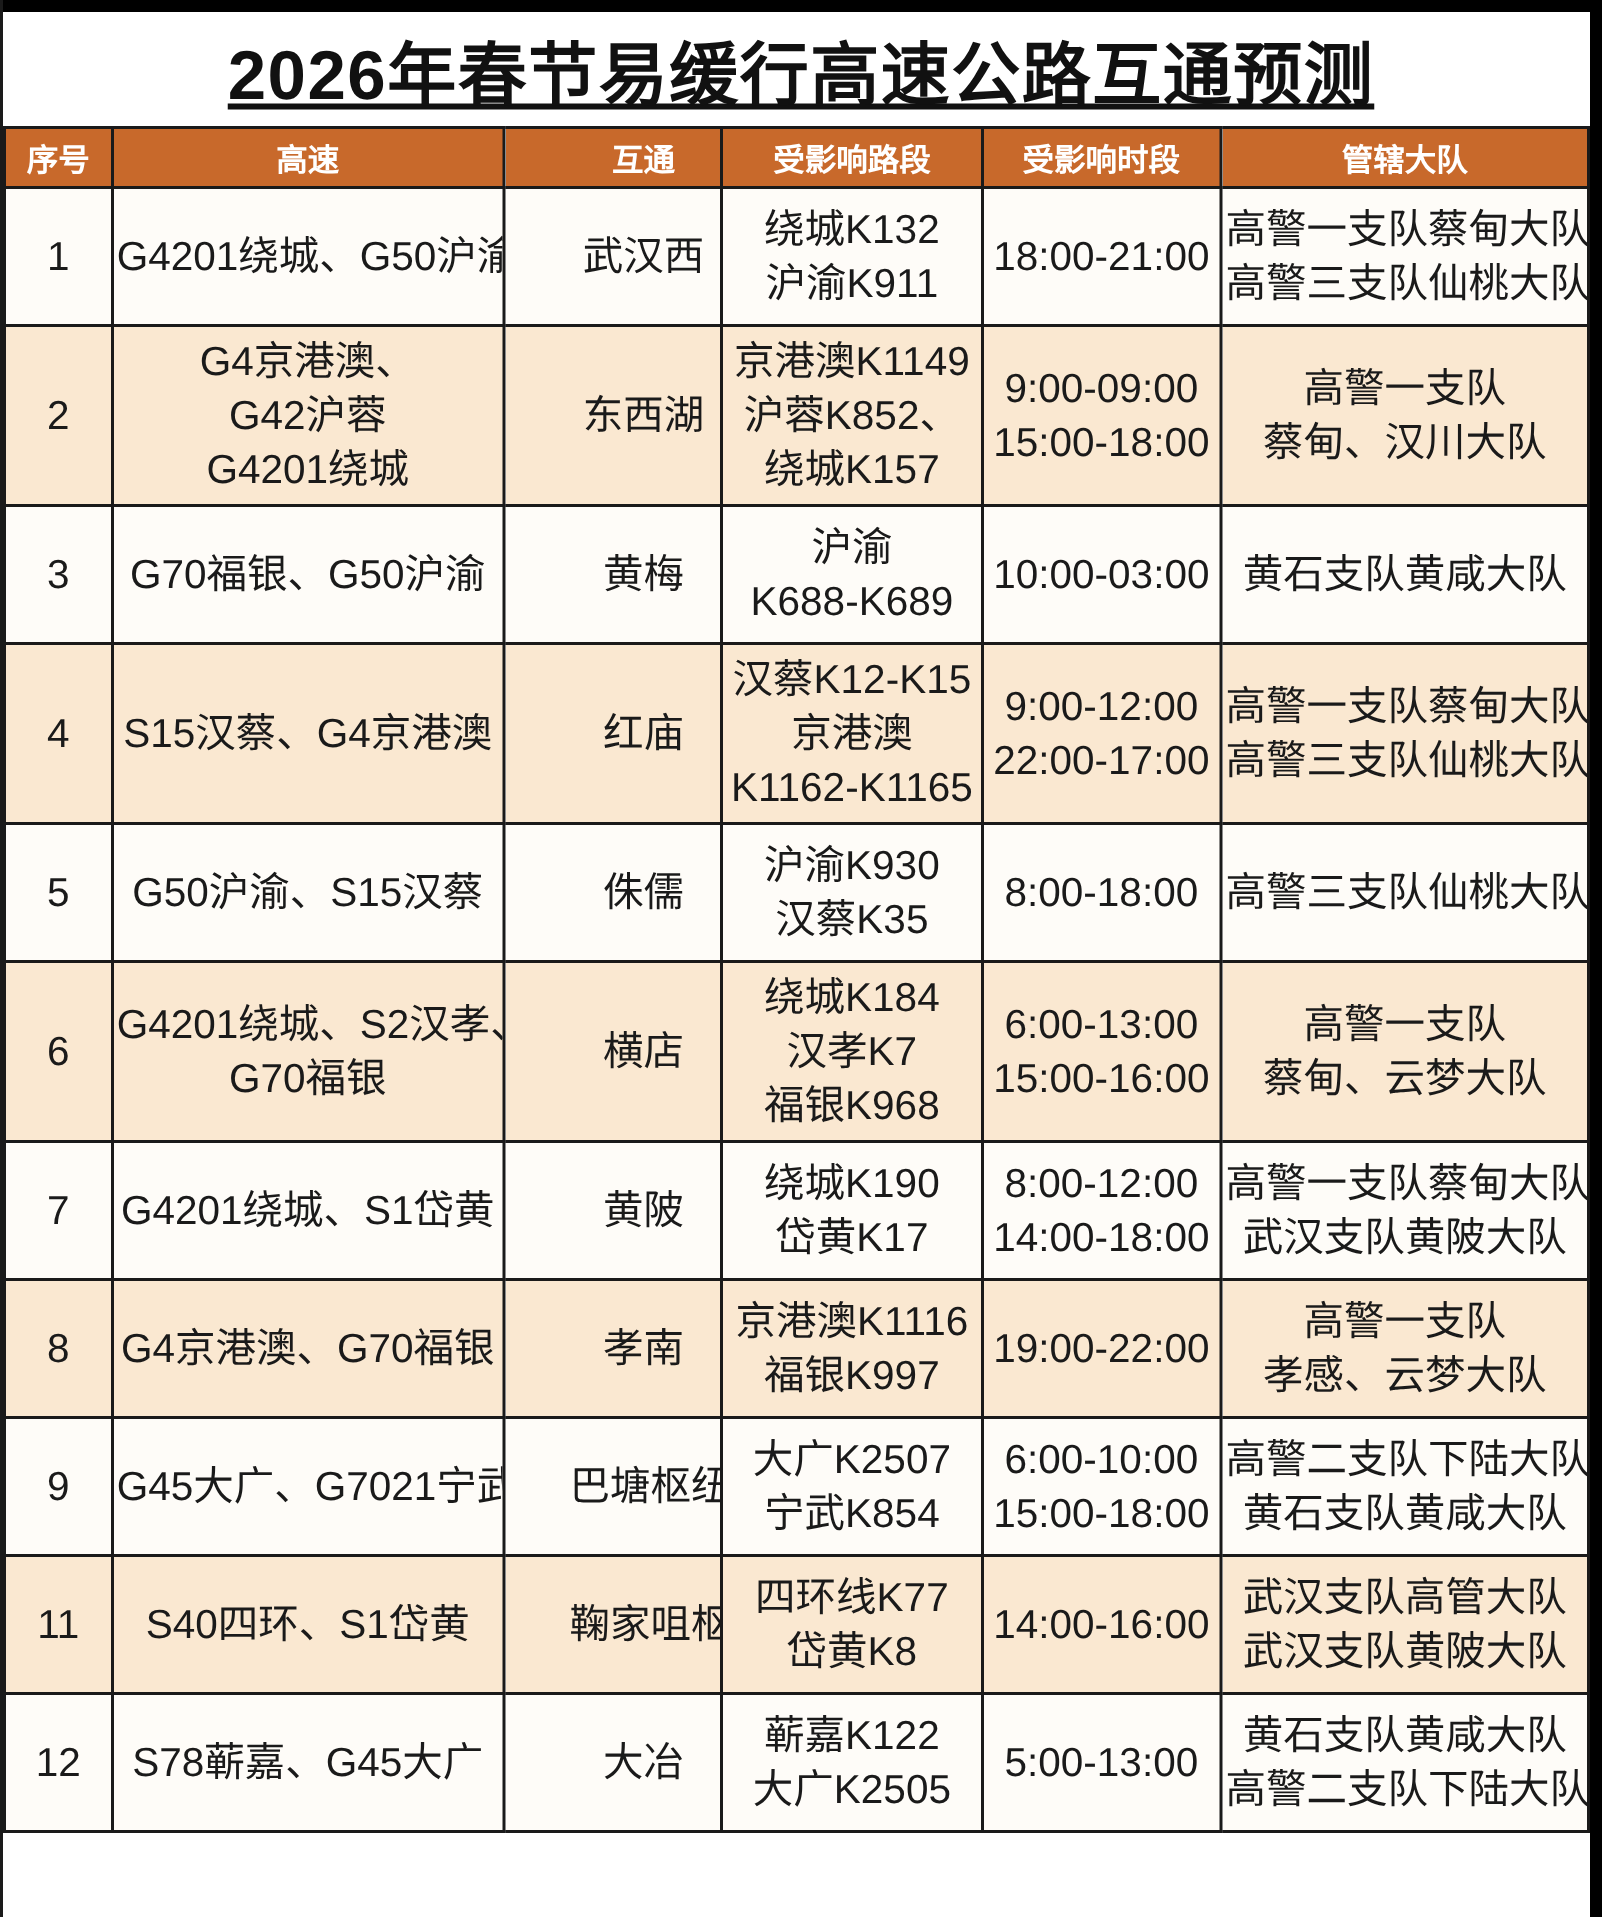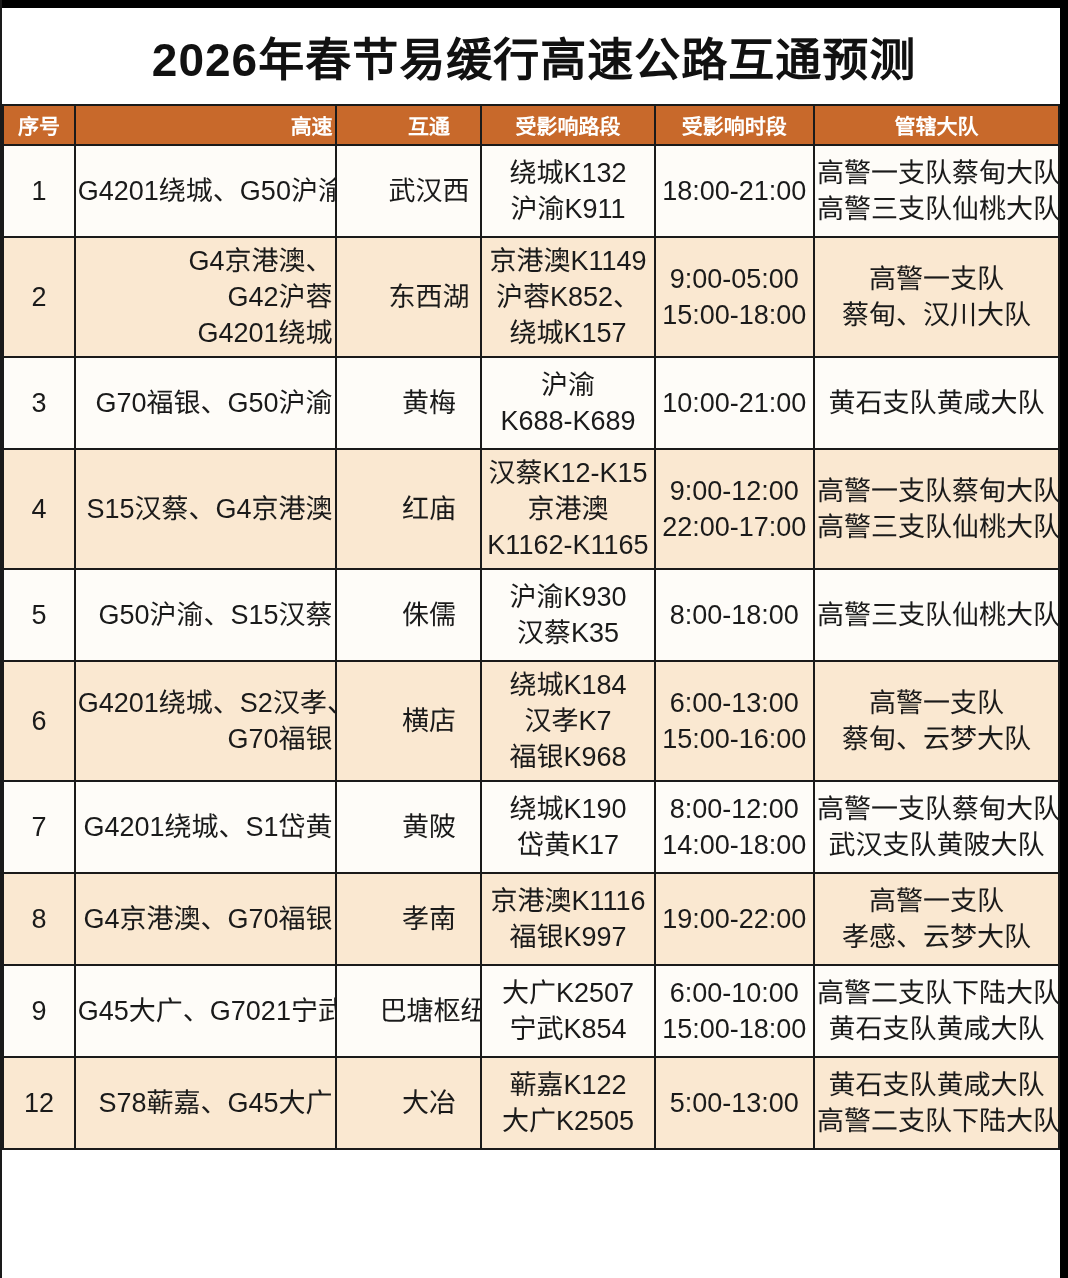--- a/index.html
+++ b/index.html
@@ -17,25 +17,26 @@
   body{
     width:1068px;height:1278px;overflow:hidden;position:relative;
     background:#ffffff;
     font-family:"Liberation Sans","DejaVu Sans",sans-serif;
   }
   .frame-top{position:absolute;top:0;left:0;width:1068px;height:8px;background:var(--frame);z-index:5;}
   .frame-right{position:absolute;top:0;right:0;width:8px;height:1278px;background:var(--frame);z-index:5;}
   .frame-left{position:absolute;top:0;left:0;width:2px;height:1278px;background:var(--grid);z-index:5;}
 
   .title-bar{
-    margin-top:8px;height:96px;
+    margin-top:8px;height:76px;
     display:flex;align-items:center;justify-content:center;
     color:var(--title-text);
     font-size:46px;font-weight:800;letter-spacing:1px;
     white-space:nowrap;
+    text-decoration:underline;
   }
 
   table.forecast{
     border-collapse:collapse;table-layout:fixed;
     margin-left:2px;width:1058px;
   }
   th,td{
     border:2px solid var(--grid);
     text-align:center;vertical-align:middle;
     overflow:hidden;
@@ -46,21 +47,21 @@
   }
   tbody td{
     font-size:27px;color:var(--body-text);
     padding:5px 2px;line-height:36px;font-weight:500;
   }
   tbody tr{height:92px;}
   tbody tr:nth-child(odd) td{background:var(--row-odd-bg);}
   tbody tr:nth-child(even) td{background:var(--row-even-bg);}
 
   .col-no{width:6.8%;}
-  .col-highway{width:24.7%;text-align:right;}
+  .col-highway{width:24.7%;}
   .col-interchange{width:13.8%;padding-left:43px;}
   .col-section{width:16.4%;text-align:center;}
   .col-time{width:15.1%;margin-left:27px;}
   .col-brigade{width:23.2%;}
 
   .line{white-space:nowrap;}
 </style>
 </head>
 <body>
 
@@ -115,21 +116,21 @@
         </td>
     <td class="col-interchange">
           <div class="line">东西湖</div>
         </td>
     <td class="col-section">
           <div class="line">京港澳K1149</div>
           <div class="line">沪蓉K852、</div>
           <div class="line">绕城K157</div>
         </td>
     <td class="col-time">
-          <div class="line">9:00-05:00</div>
+          <div class="line">9:00-09:00</div>
           <div class="line">15:00-18:00</div>
         </td>
     <td class="col-brigade">
           <div class="line">高警一支队</div>
           <div class="line">蔡甸、汉川大队</div>
         </td>
   </tr>
       <tr>
     <td class="col-no">
           <div class="line">3</div>
@@ -138,21 +139,21 @@
           <div class="line">G70福银、G50沪渝</div>
         </td>
     <td class="col-interchange">
           <div class="line">黄梅</div>
         </td>
     <td class="col-section">
           <div class="line">沪渝</div>
           <div class="line">K688-K689</div>
         </td>
     <td class="col-time">
-          <div class="line">10:00-21:00</div>
+          <div class="line">10:00-03:00</div>
         </td>
     <td class="col-brigade">
           <div class="line">黄石支队黄咸大队</div>
         </td>
   </tr>
       <tr>
     <td class="col-no">
           <div class="line">4</div>
         </td>
     <td class="col-highway">
@@ -284,20 +285,42 @@
           <div class="line">6:00-10:00</div>
           <div class="line">15:00-18:00</div>
         </td>
     <td class="col-brigade">
           <div class="line">高警二支队下陆大队</div>
           <div class="line">黄石支队黄咸大队</div>
         </td>
   </tr>
       <tr>
     <td class="col-no">
+          <div class="line">11</div>
+        </td>
+    <td class="col-highway">
+          <div class="line">S40四环、S1岱黄</div>
+        </td>
+    <td class="col-interchange">
+          <div class="line">鞠家咀枢纽</div>
+        </td>
+    <td class="col-section">
+          <div class="line">四环线K77</div>
+          <div class="line">岱黄K8</div>
+        </td>
+    <td class="col-time">
+          <div class="line">14:00-16:00</div>
+        </td>
+    <td class="col-brigade">
+          <div class="line">武汉支队高管大队</div>
+          <div class="line">武汉支队黄陂大队</div>
+        </td>
+  </tr>
+      <tr>
+    <td class="col-no">
           <div class="line">12</div>
         </td>
     <td class="col-highway">
           <div class="line">S78蕲嘉、G45大广</div>
         </td>
     <td class="col-interchange">
           <div class="line">大冶</div>
         </td>
     <td class="col-section">
           <div class="line">蕲嘉K122</div>

